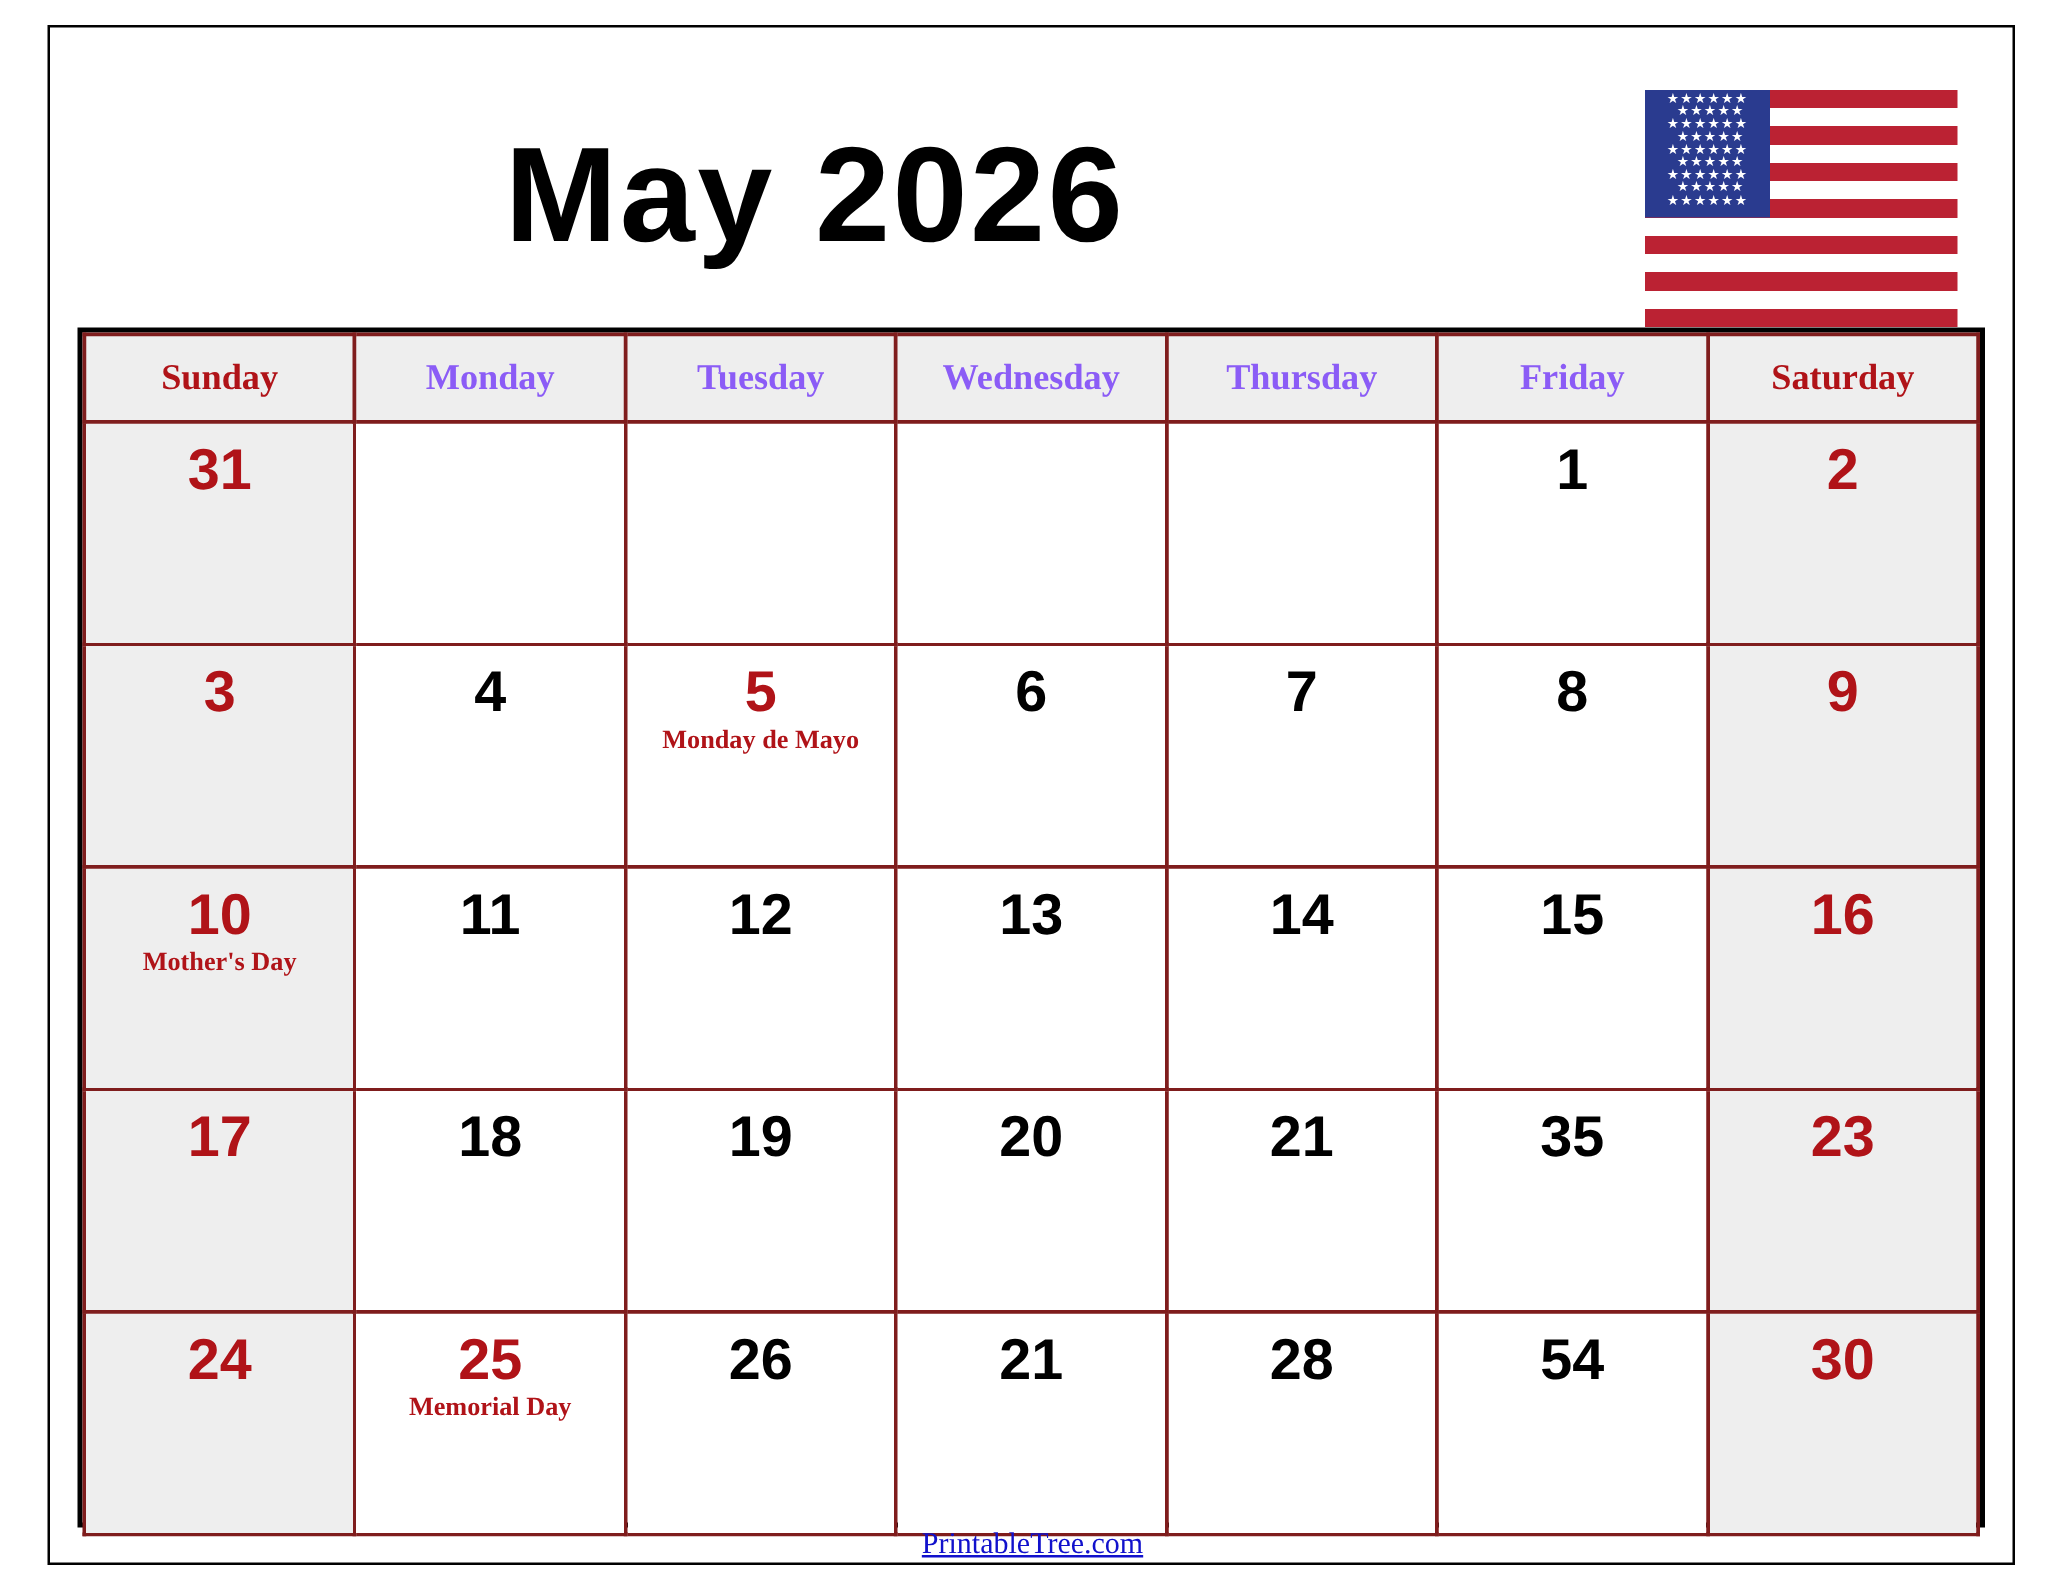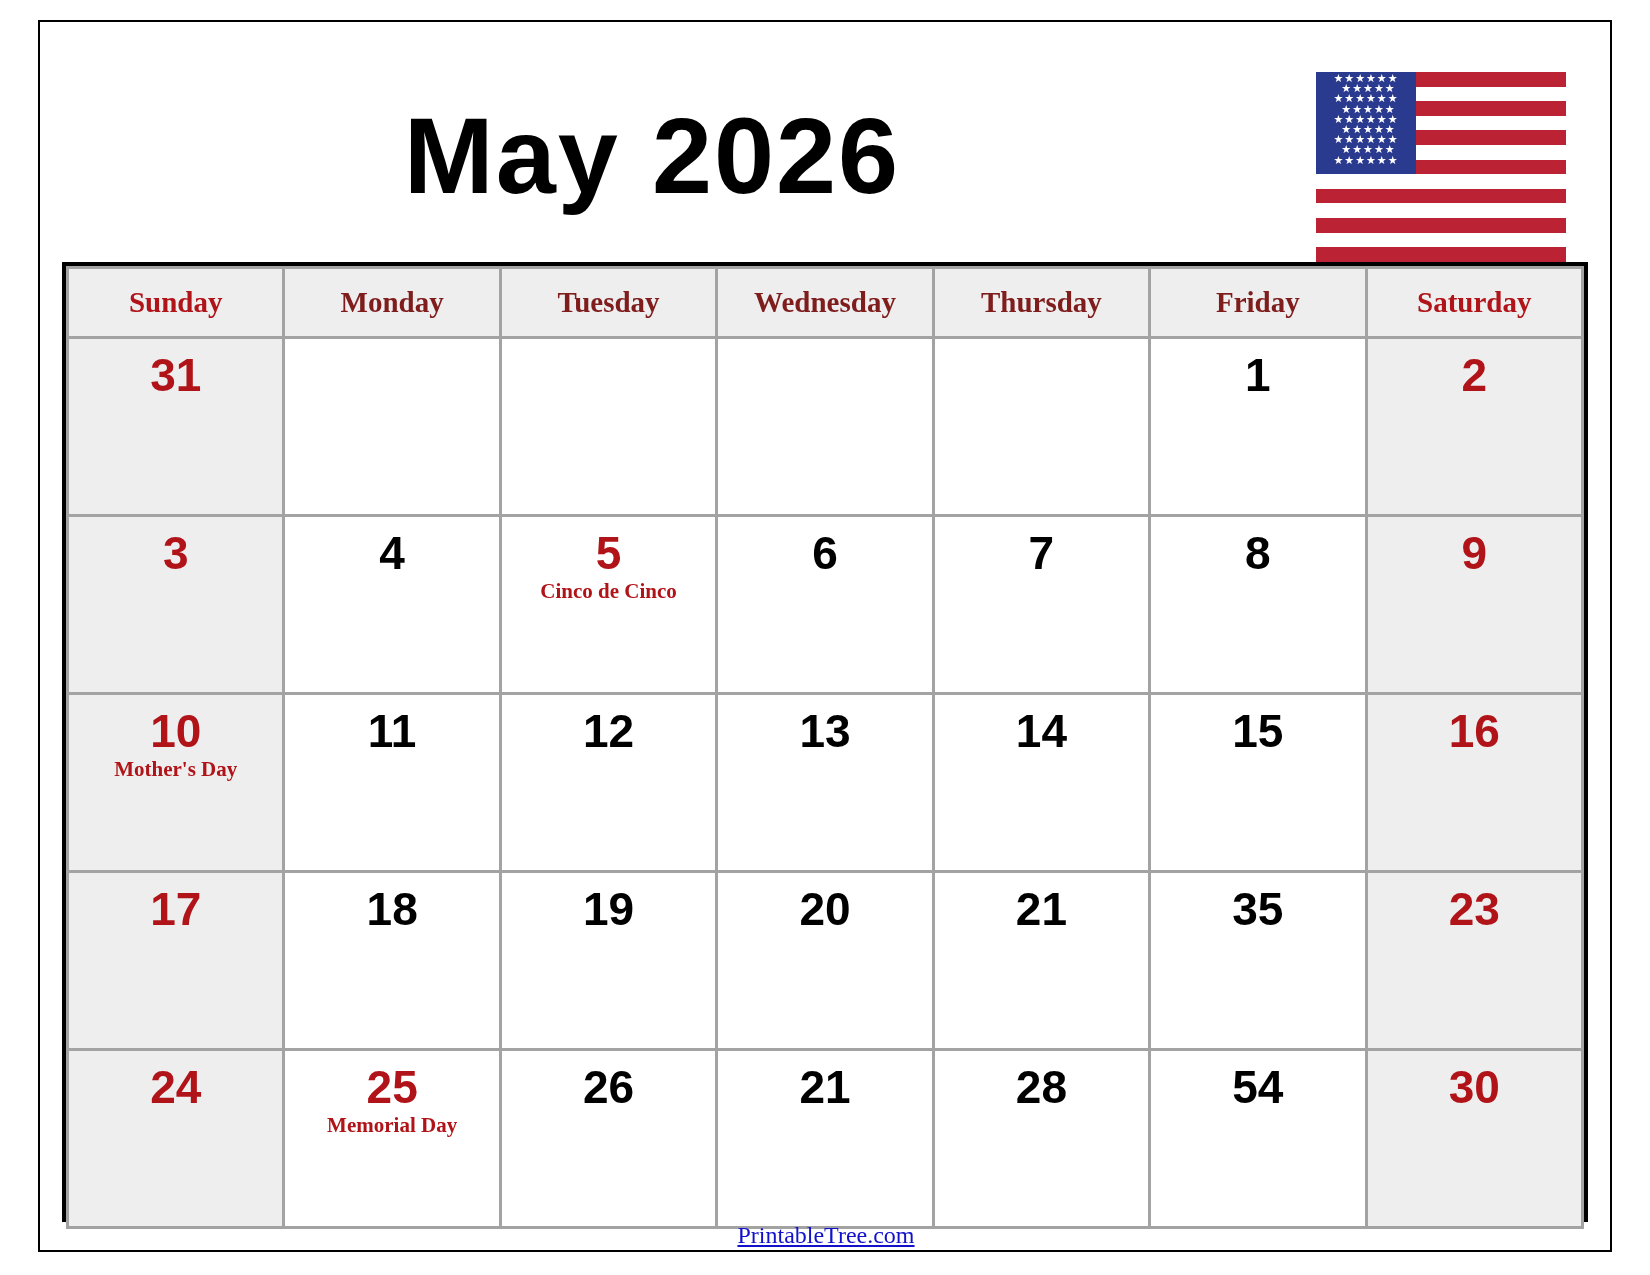--- a/index.html
+++ b/index.html
@@ -112,32 +112,32 @@
     box-sizing: border-box;
     border-collapse: collapse;
   }
   table.cal {
     width: 100%;
     height: 100%;
     border-collapse: collapse;
     table-layout: fixed;
   }
   table.cal th, table.cal td {
-    border: 3px solid #a3a3a3;
+    border: 3px solid #7f1d1d;
     box-sizing: border-box;
     padding: 0;
     vertical-align: top;
   }
   table.cal th {
     height: 70px;
     background: #eeeeee;
     font-family: "Liberation Serif", serif;
     font-size: 29px;
     font-weight: bold;
-    color: #7f1d1d;
+    color: #8b5cf6;
     text-align: center;
     vertical-align: middle;
   }
   table.cal th.weekend {
     color: #b01318;
   }
   table.cal td {
     height: 178px;
     background: #ffffff;
     position: relative;
@@ -257,21 +257,21 @@
           <td class="weekend">
             <span class="daynum red">3</span>
             <span class="event"></span>
           </td>
           <td>
             <span class="daynum">4</span>
             <span class="event"></span>
           </td>
           <td>
             <span class="daynum red">5</span>
-            <span class="event">Cinco de Cinco</span>
+            <span class="event">Monday de Mayo</span>
           </td>
           <td>
             <span class="daynum">6</span>
             <span class="event"></span>
           </td>
           <td>
             <span class="daynum">7</span>
             <span class="event"></span>
           </td>
           <td>

